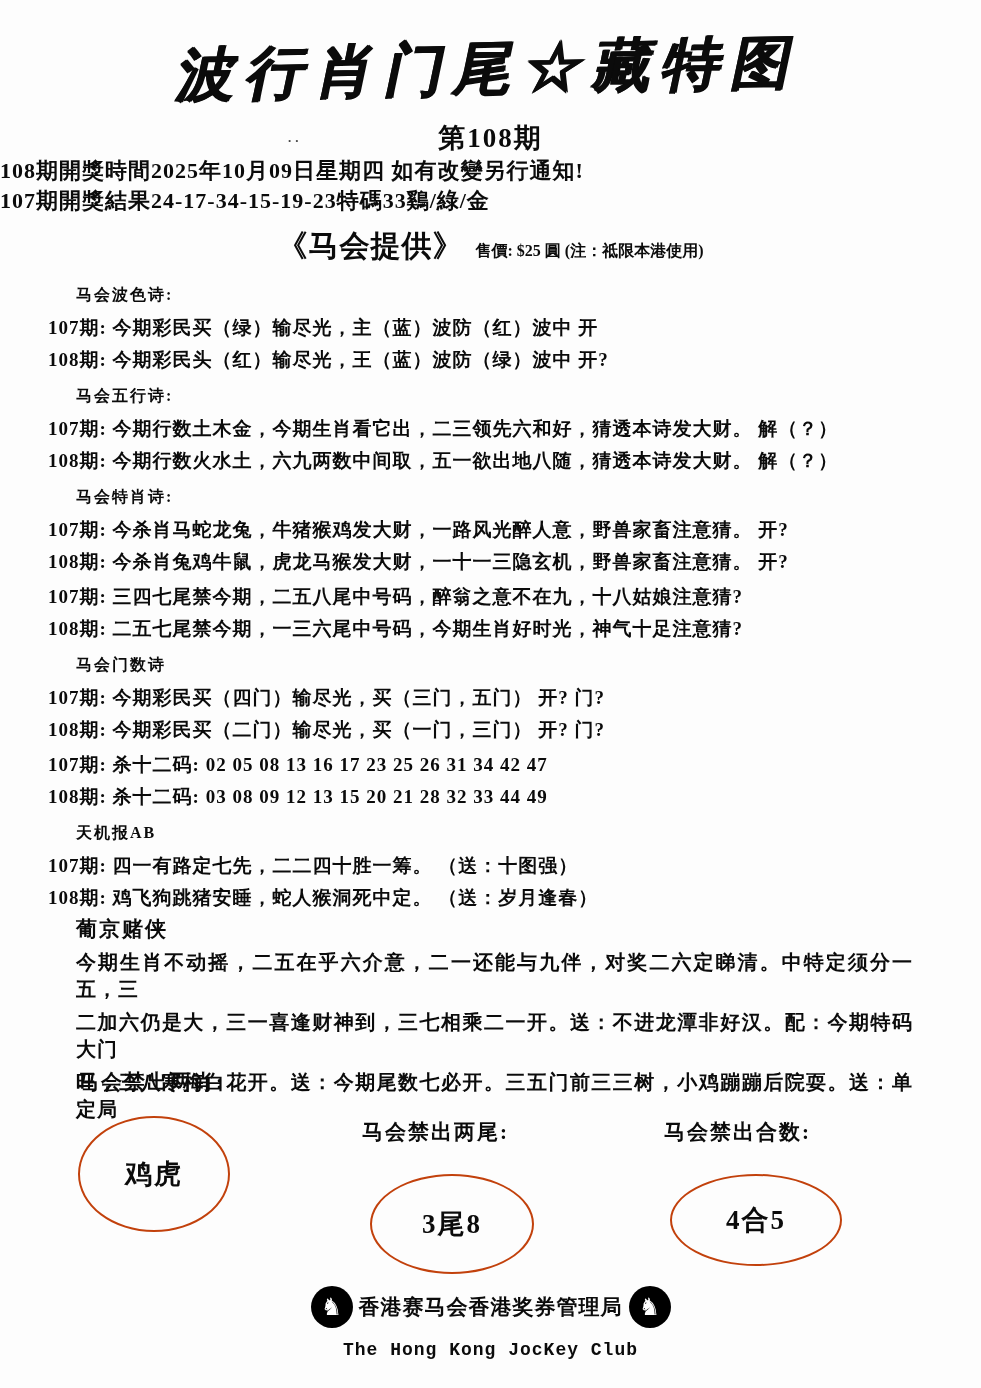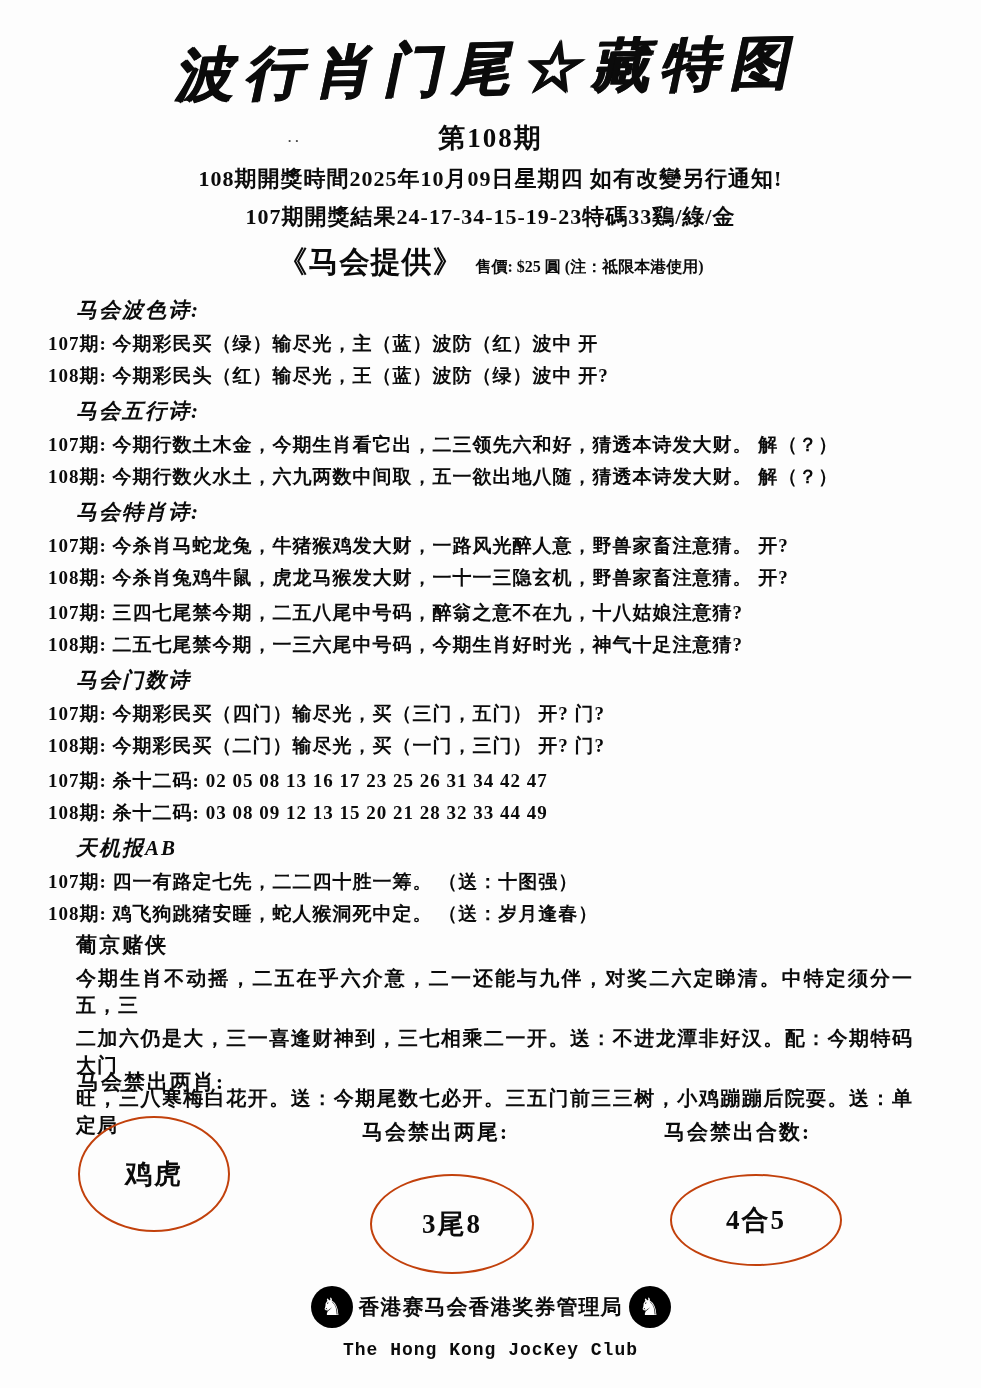--- a/index.html
+++ b/index.html
@@ -12,26 +12,26 @@
   .title {
     margin-top:30px; text-align:center;
     font-size:58px; font-weight:900; letter-spacing:11px;
     transform:skewX(-13deg) rotate(-1.2deg);
     text-shadow:1.5px 0 currentColor, 0 1px currentColor;
     white-space:nowrap;
   }
   .issue-row { position:relative; text-align:center; margin-top:12px; }
   .issue { font-size:27px; letter-spacing:2px; }
   .dots { position:absolute; left:288px; top:10px; font-size:13px; letter-spacing:4px; color:#444; }
-  .meta { text-align:center; font-size:22px; margin-top:8px; letter-spacing:1px; }
+  .meta { font-size:22px; letter-spacing:1px; }
   .provider-row { text-align:center; margin-top:10px; line-height:40px; }
   .provider { font-size:30px; letter-spacing:1px; }
   .price-note { font-size:16px; margin-left:8px; }
   .section { margin-top:10px; }
-  .section-heading { margin-left:76px; font-size:21px; letter-spacing:2px; line-height:27px;font-style:italic; }
+  .section-heading { margin-left:76px; font-size:16px; letter-spacing:2px; line-height:27px; }
   .poem-line { margin-left:48px; margin-right:40px; font-size:19px; line-height:25px; margin-top:7px; letter-spacing:1px; white-space:nowrap; }
   .para-heading { margin-left:76px; margin-top:6px; font-size:21px; letter-spacing:2px; line-height:27px; }
   .para-line { margin-left:76px; margin-right:68px; font-size:20px; line-height:27px; margin-top:6px; text-align:justify; letter-spacing:1px; }
   .forbidden-col { position:absolute; }
   .forbidden-label { font-size:21px; letter-spacing:2px; }
   .oval {
     border:2px solid #c2410c; border-radius:50%;
     display:flex; align-items:center; justify-content:center;
   }
   .oval-value { font-size:27px; letter-spacing:2px; }

